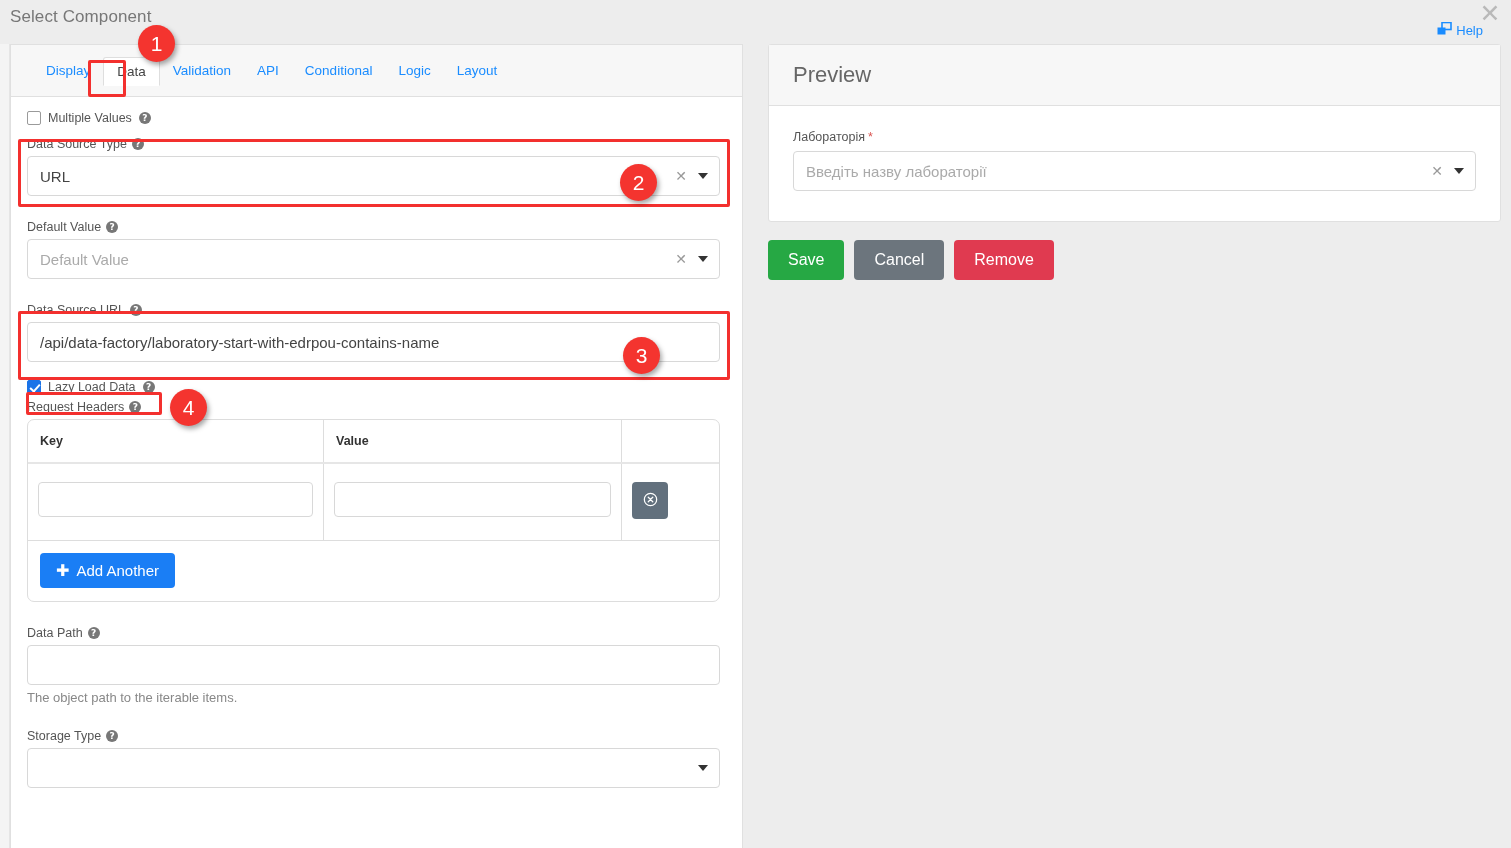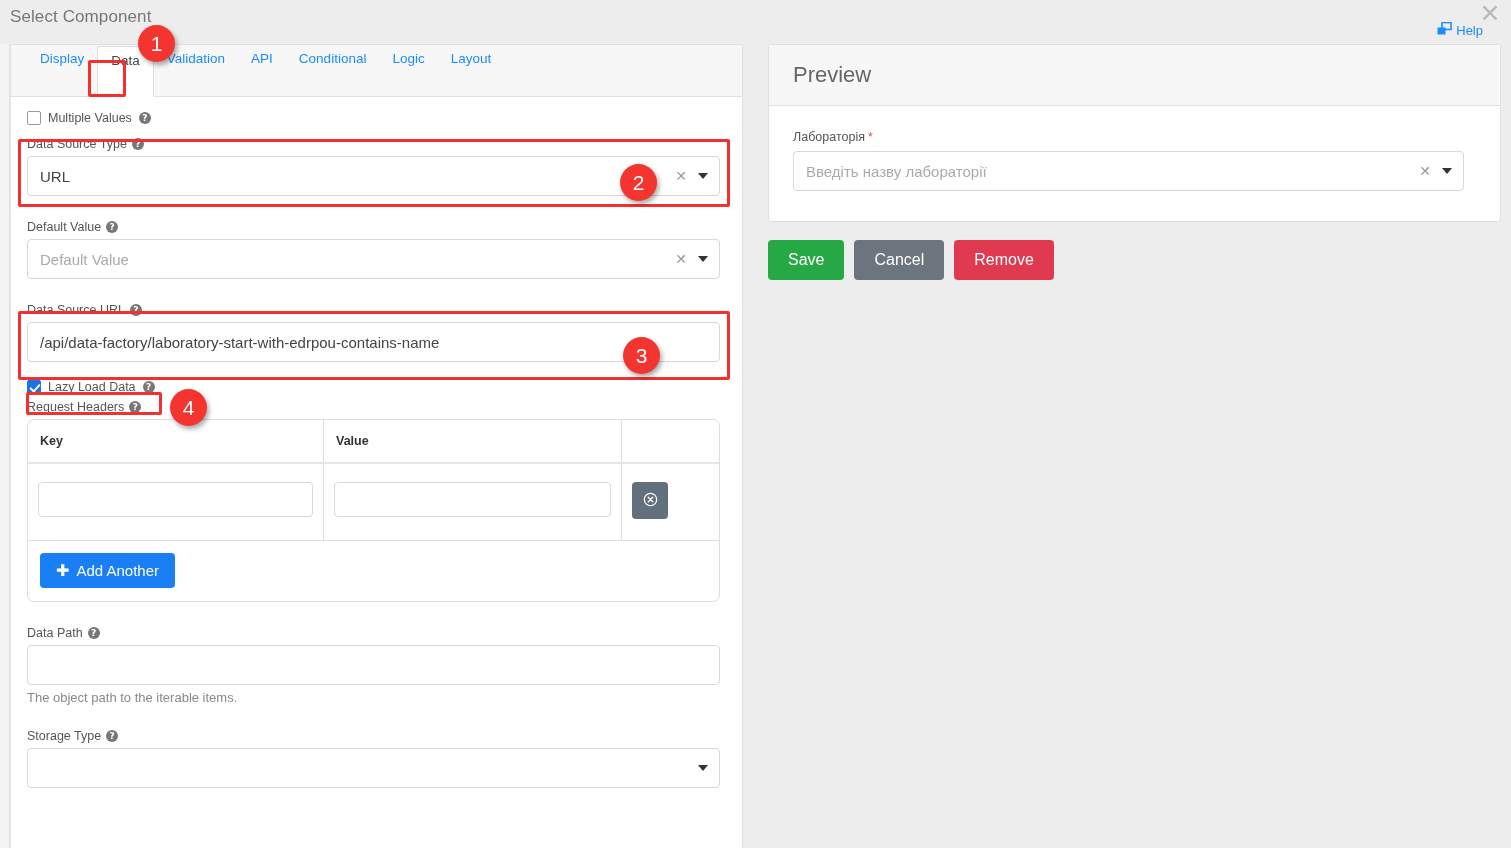--- a/index.html
+++ b/index.html
@@ -56,21 +56,22 @@
     height: 820px;
     background: #ffffff;
     border: 1px solid #e0e0e0;
     border-bottom: none;
   }
   .tabbar {
     height: 52px;
     background: #f7f7f7;
     border-bottom: 1px solid #e0e0e0;
     display: flex;
-    padding-left: 16px;
+    align-items: center;
+    padding-left: 22px;
     gap: 0px;
   }
   .tab {
     font-size: 13.5px;
     color: #1a8cff;
     padding: 6px 13px;
     cursor: pointer;
     white-space: nowrap;
   }
   .tab.active {
@@ -257,21 +258,21 @@
   }
   .preview-head {
     background: #f7f7f7;
     border-bottom: 1px solid #e0e0e0;
     padding: 17px 24px;
   }
   .preview-title {
     font-size: 22px;
     color: #666666;
   }
-  .preview-body { padding: 24px 36px 30px 24px; }
+  .preview-body { padding: 24px 24px 30px 24px; }
   .req-star { color: #d9534f; margin-left: 3px; }
   .preview-label {
     font-size: 12.5px;
     color: #555555;
     margin-bottom: 7px;
   }
   .btn-row {
     margin-top: 18px;
     display: flex;
     gap: 10px;

